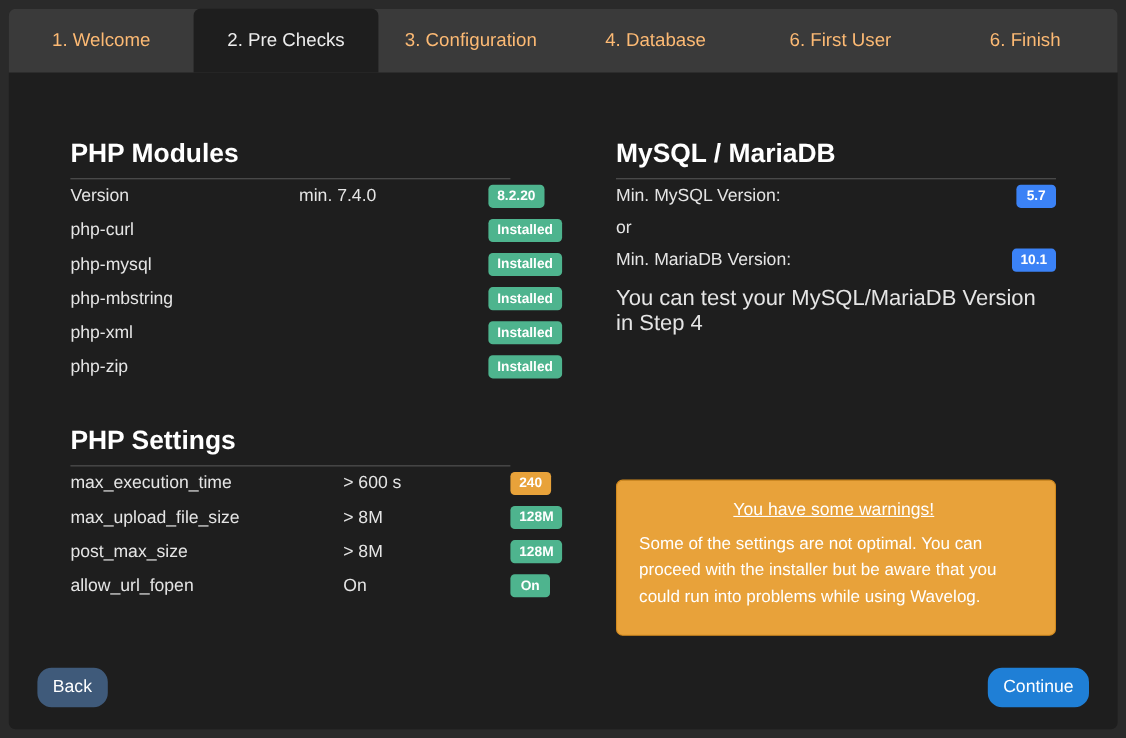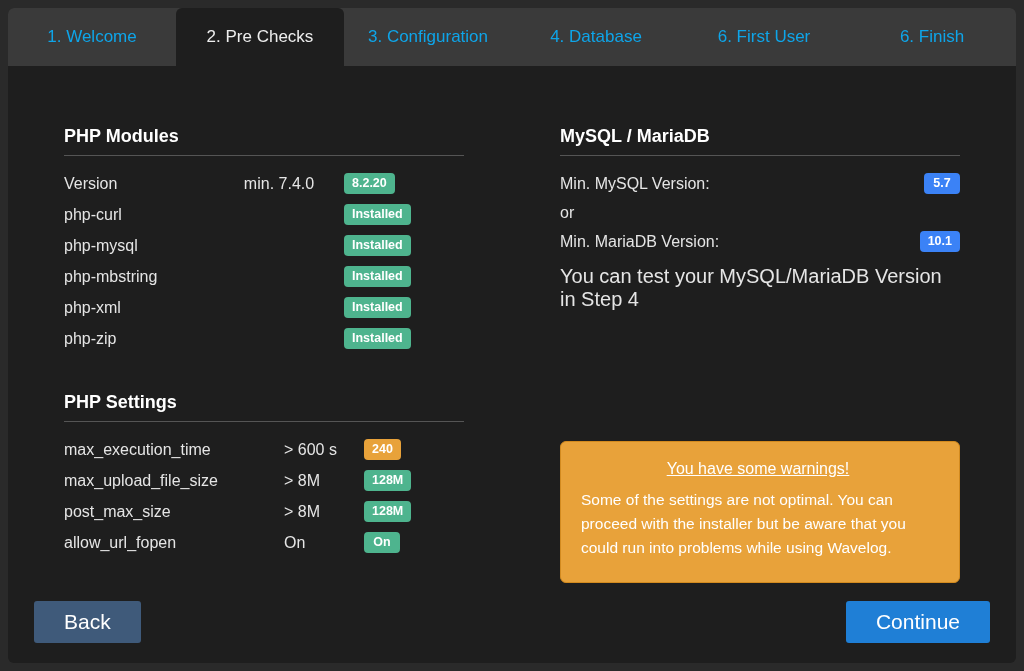--- a/index.html
+++ b/index.html
@@ -26,67 +26,68 @@
       background: #3a3a3a;
       border-radius: 6px 6px 0 0;
       padding: 0;
     }
     .tab {
       flex: 1;
       display: flex;
       align-items: center;
       justify-content: center;
       font-size: 17px;
-      color: #0ea5e9;
+      color: #fdba74;
       cursor: pointer;
       border-radius: 6px 6px 0 0;
     }
     .tab.active {
       background: #1e1e1e;
       color: #eeeeee;
     }
     .content {
       flex: 1;
       padding: 60px 56px 0 56px;
       display: flex;
       gap: 96px;
     }
     .col { flex: 1; min-width: 0; }
     h3.section-title {
-      font-size: 18px;
+      font-size: 24px;
       font-weight: 700;
       color: #ffffff;
       padding-bottom: 8px;
       border-bottom: 1px solid #555555;
-      margin-bottom: 12px;
     }
     .row {
       display: flex;
       align-items: center;
       font-size: 16px;
       color: #e5e5e5;
       line-height: 1;
       padding: 5px 0;
       min-height: 27px;
+      gap: 28px;
     }
     .row .c1 { width: 150px; flex-shrink: 0; }
     .row .c1b { width: 220px; flex-shrink: 0; }
     .row .c2 { width: 130px; flex-shrink: 0; text-align: center; }
     .row .c2b { width: 80px; flex-shrink: 0; }
     .row .c3 { flex: 1; display: flex; }
     .badge {
       display: inline-block;
       padding: 3px 8px;
       border-radius: 4px;
       font-size: 12.5px;
       font-weight: 600;
       color: #ffffff;
       line-height: 1.2;
       text-align: center;
       min-width: 36px;
+      margin-left: 44px;
     }
     .badge-green { background: #4eb48e; }
     .badge-orange { background: #e8a23a; }
     .badge-blue { background: #3b82f6; }
     .right-badge { margin-left: auto; }
     .section-gap { height: 38px; }
     .note { font-size: 20px; color: #e5e5e5; margin-top: 8px; }
     .alert {
       background: #e8a23a;
       border: 1px solid #d28a1f;
@@ -104,23 +105,23 @@
     .alert-body {
       font-size: 15.5px;
       line-height: 1.55;
     }
     .footer {
       display: flex;
       justify-content: space-between;
       padding: 0 26px 20px 26px;
     }
     .btn {
-      padding: 9px 30px;
-      border-radius: 3px;
-      font-size: 21px;
+      padding: 9px 14px;
+      border-radius: 13px;
+      font-size: 16px;
       border: none;
       cursor: pointer;
       color: #ffffff;
     }
     .btn-secondary { background: #3f5a7a; }
     .btn-primary { background: #1f7fd6; }
   </style>
 </head>
 <body>
 

